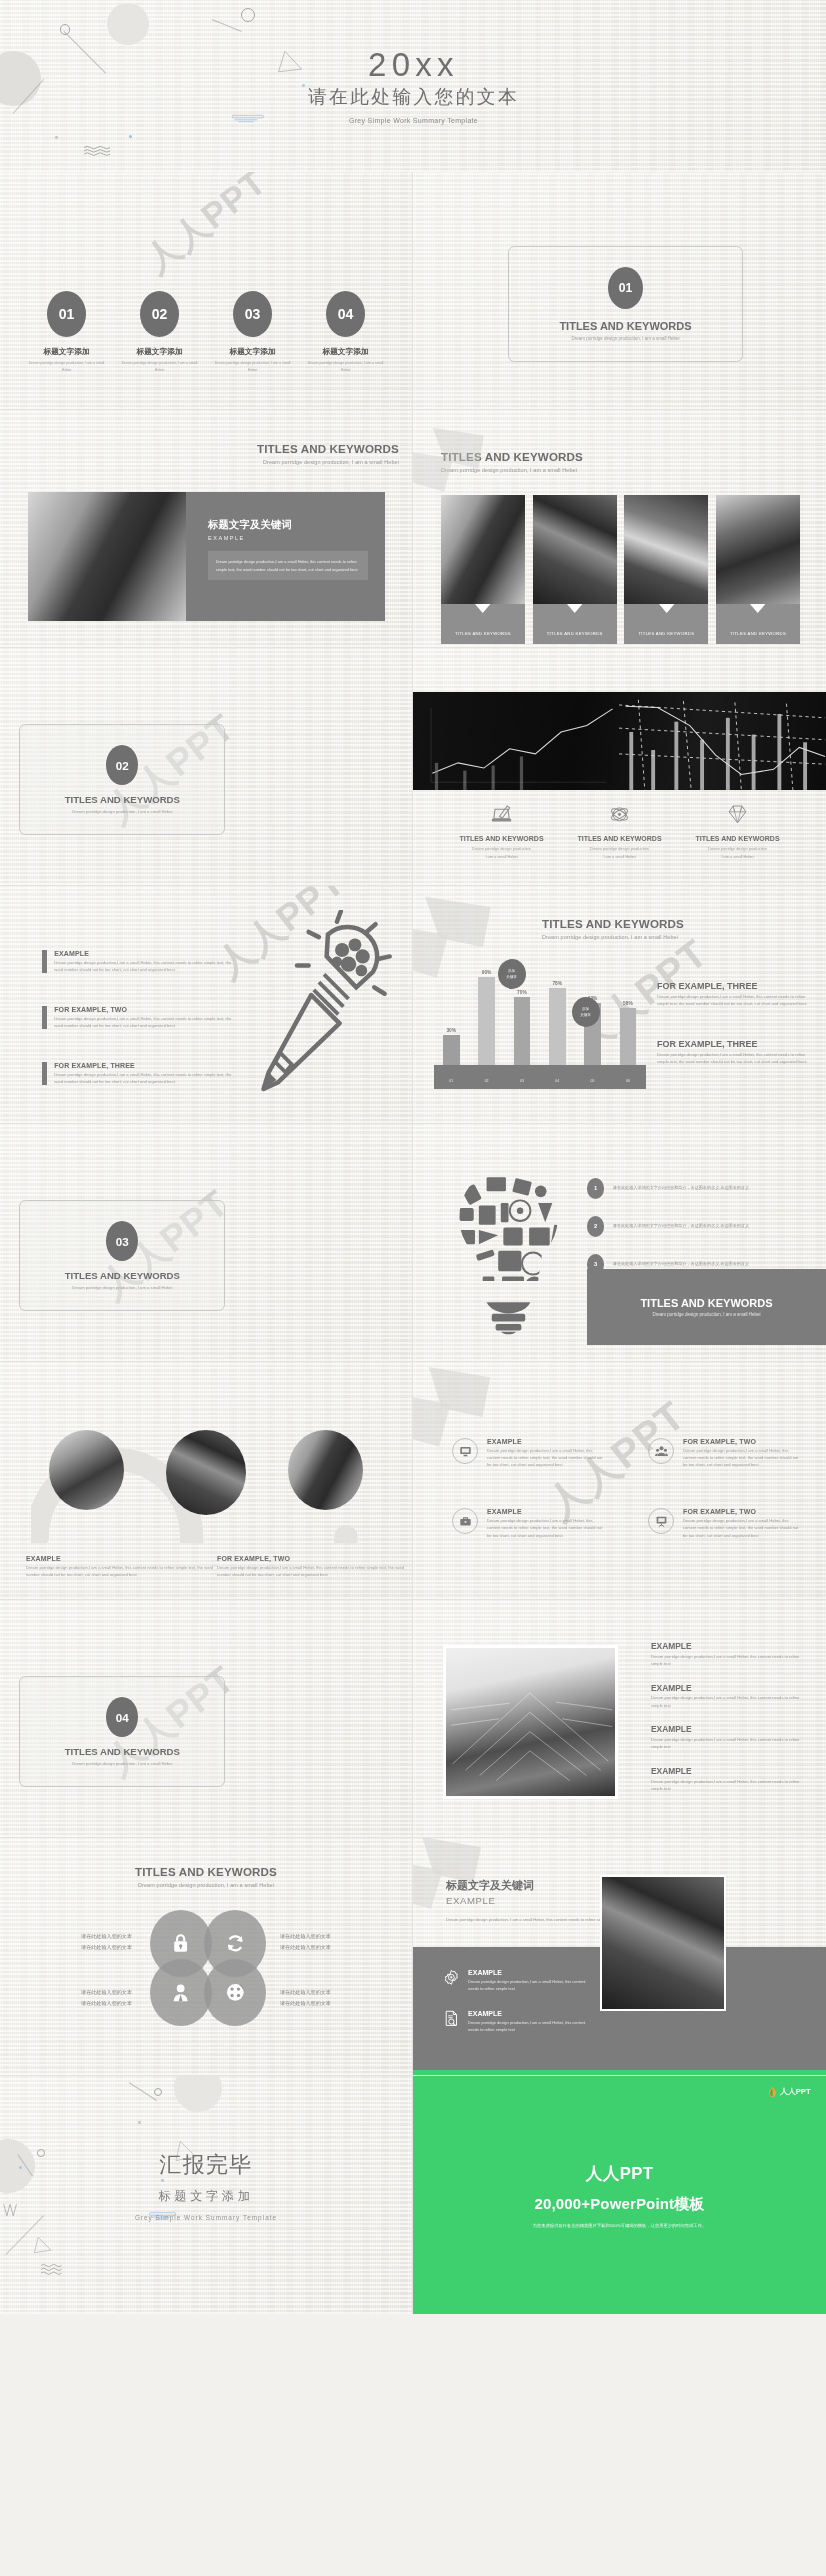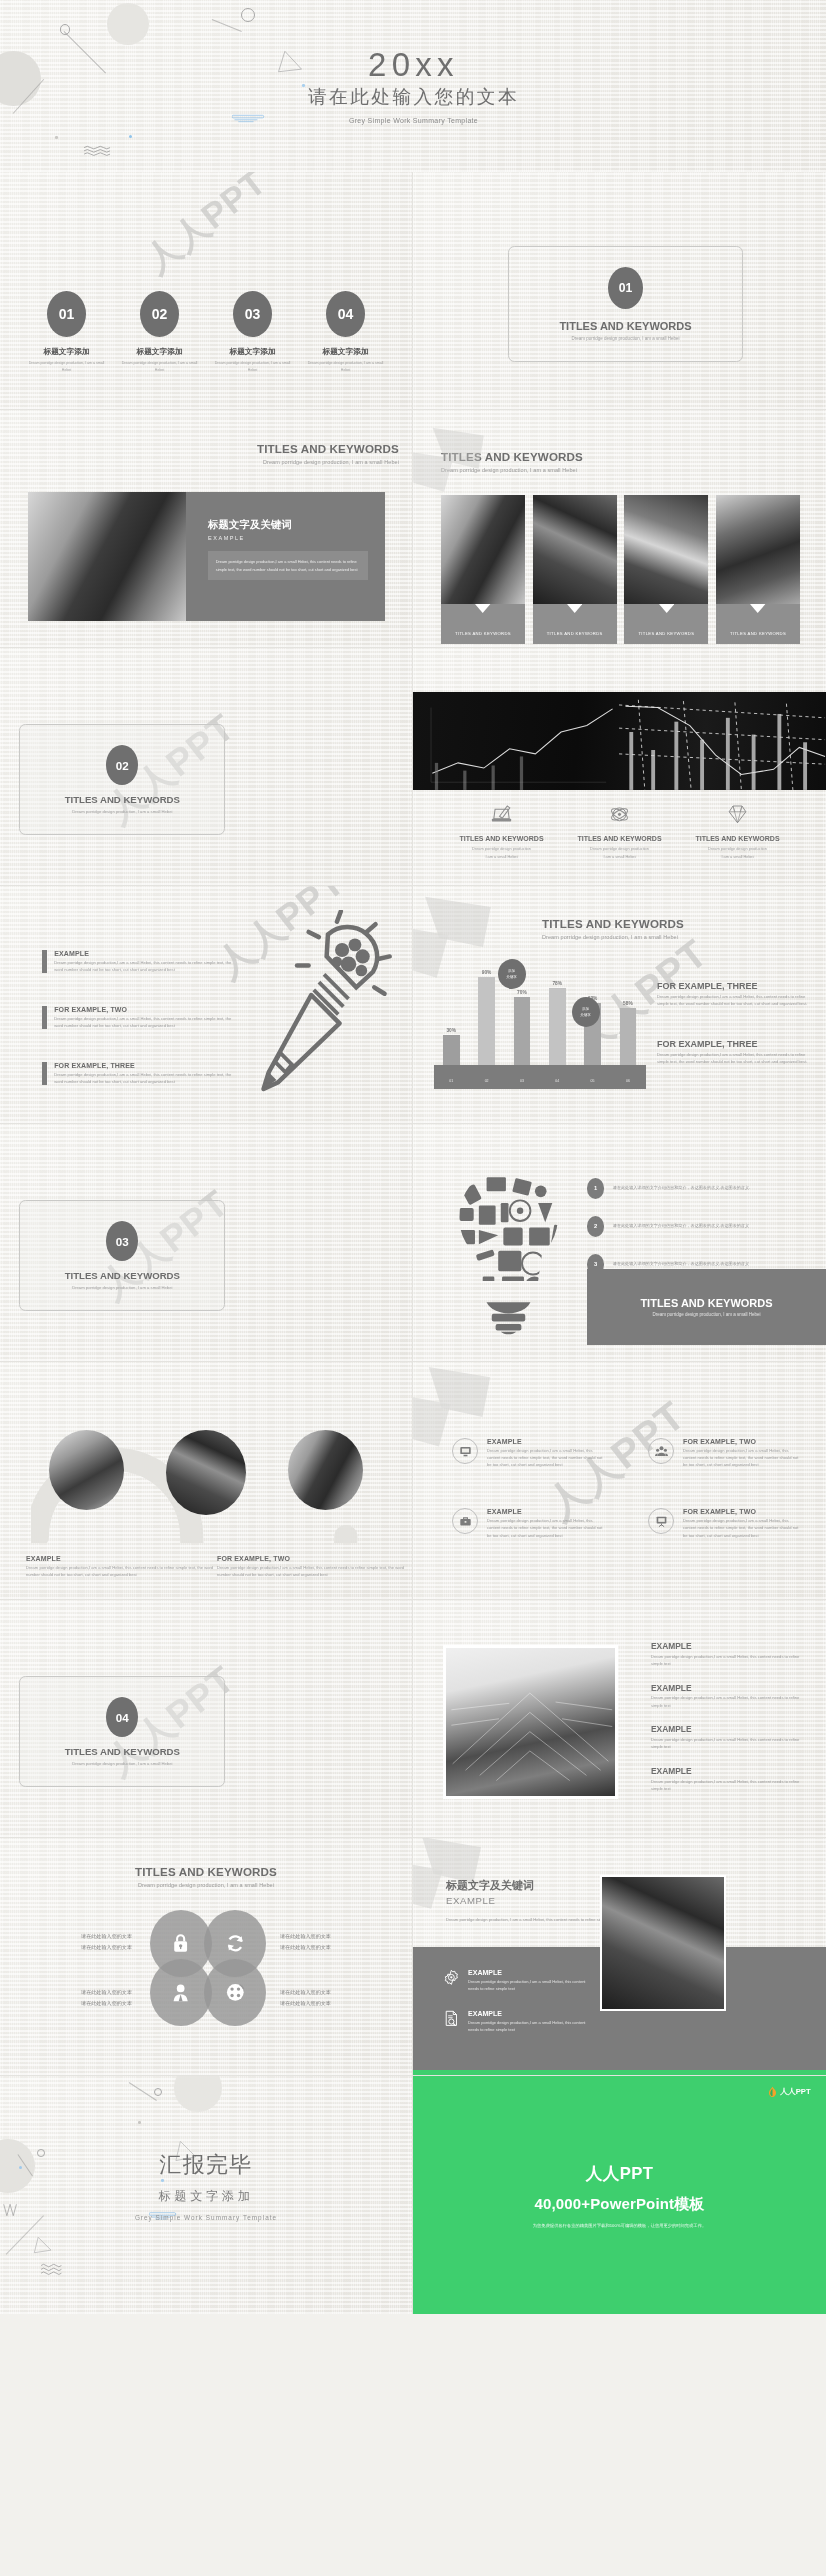--- a/index.html
+++ b/index.html
@@ -856,20 +856,20 @@
 
       <section class="slide green-panel" style="border-bottom:none;background:#3ecf6e;">
         <div class="rr-logo">
           <svg width="11" height="12.2" viewBox="0 0 17 19">
             <path d="M8.5 1 C11 5 14 6 14 10.5 C14 14.5 11.5 17 8.5 17 C5.5 17 3 14.5 3 10.5 C3 6 6 5 8.5 1Z" fill="#f3a32a"></path>
             <path d="M8.5 4 C6 7 5 9 5 11.5 C5 14 6.6 15.6 8.5 15.6 Z" fill="#2fae5e"></path>
           </svg>
           <span>人人PPT</span>
         </div>
         <div class="green-title">人人PPT</div>
-        <div class="green-sub">40,000+PowerPoint模板</div>
+        <div class="green-sub">20,000+PowerPoint模板</div>
         <div class="green-note">为您免费提供各行各业的精美图片下载和100%可编辑的模板，让您用更少的时间完成工作。</div>
       </section>
     </div>
 
   </div>
 </div>
 
 
 </body></html>

